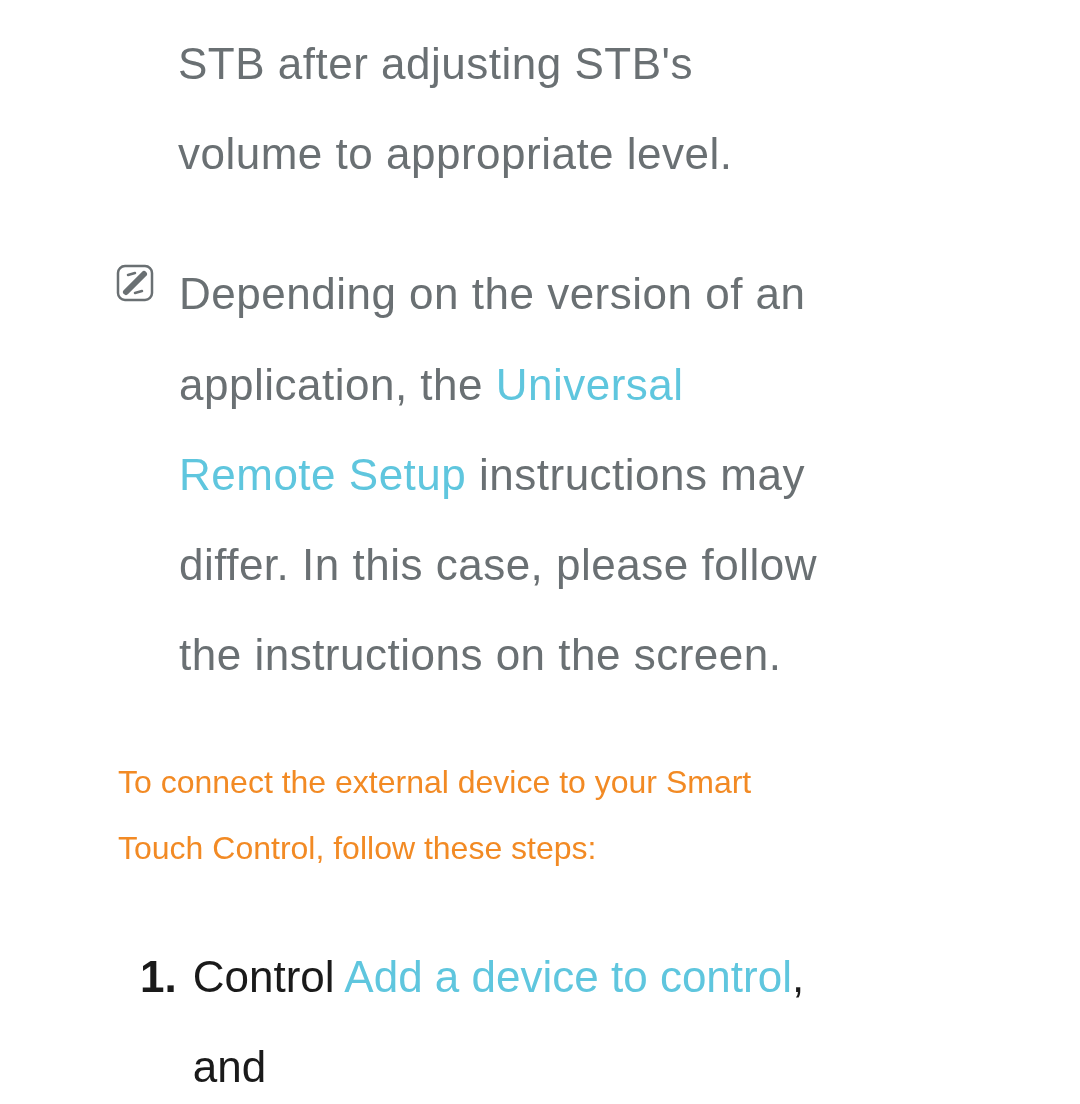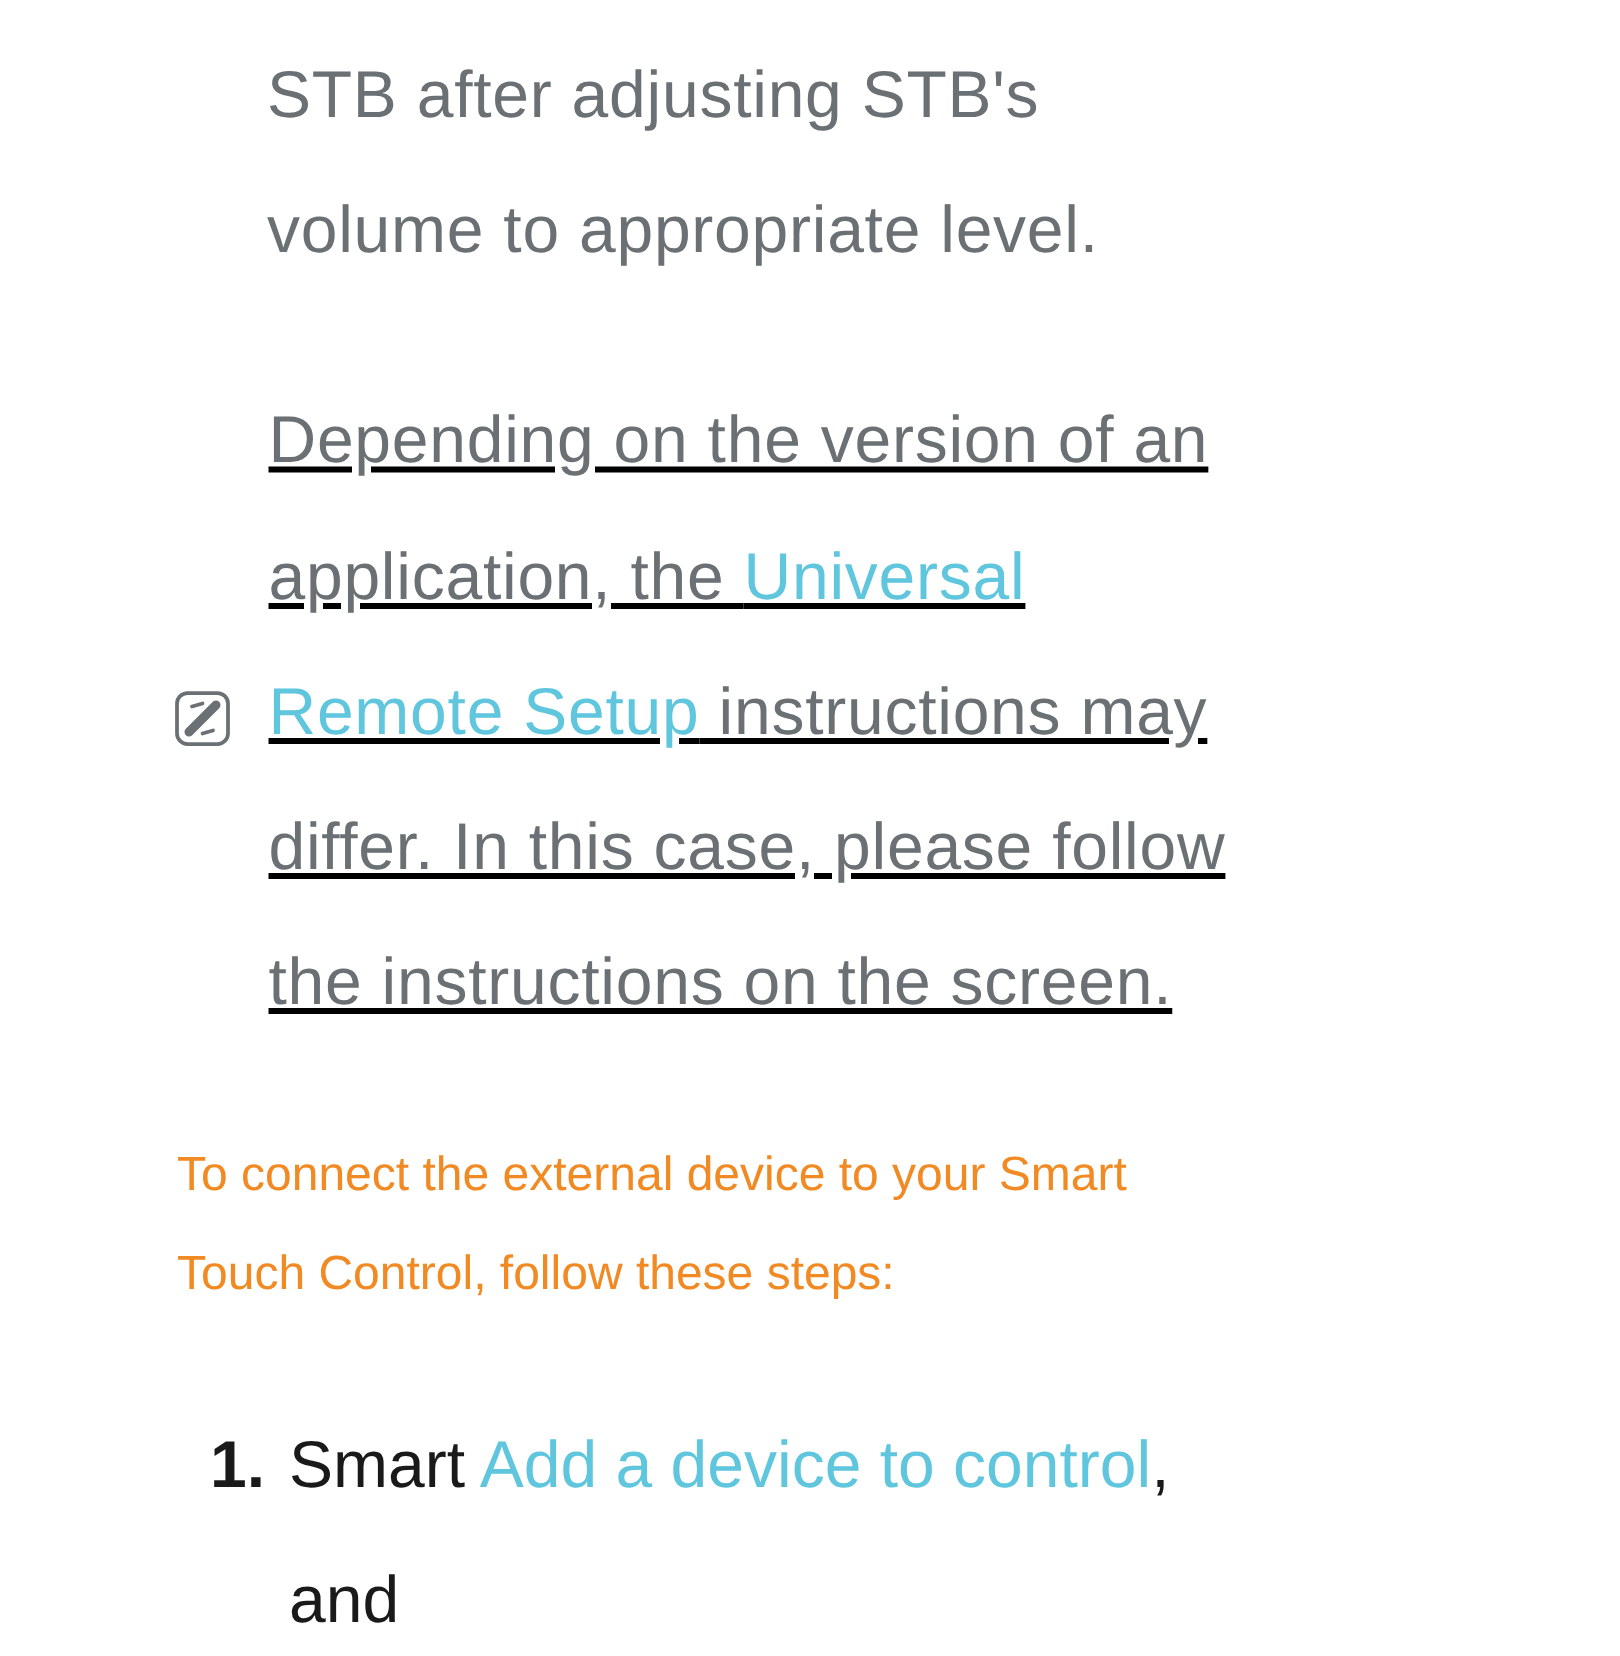--- a/index.html
+++ b/index.html
@@ -20,24 +20,23 @@
     line-height: 2.05;
     letter-spacing: 0.5px;
   }
   .p1 {
     color: #6a7073;
     margin: 0 0 50px 0;
     padding-left: 138px;
   }
   .note-row {
     display: flex;
-    align-items: center;
+    align-items: flex-start;
     margin-bottom: 50px;
     padding-left: 75px;
-    text-decoration: underline;
   }
   .note-icon {
     flex: 0 0 auto;
     margin-top: 14px;
     margin-right: 24px;
   }
   .p2 {
     color: #6a7073;
     margin: 0;
     flex: 1 1 auto;
@@ -88,17 +87,17 @@
     <p class="para p2">
       <span>Depending on the version of an application, the </span><span class="link-cyan">Universal Remote Setup</span><span> instructions may differ. In this case, please follow the instructions on the screen.</span>
     </p>
   </div>
 
   <p class="heading-orange">To connect the external device to your Smart Touch Control, follow these steps:</p>
 
   <div class="step-row">
     <span class="step-num">1.</span>
     <span class="step-body">
-      <span>Smart </span><span class="link-cyan">Add a device to control</span><span>, and</span>
+      <span>Control </span><span class="link-cyan">Add a device to control</span><span>, and</span>
     </span>
   </div>
 
 </div>
 
 </body></html>

